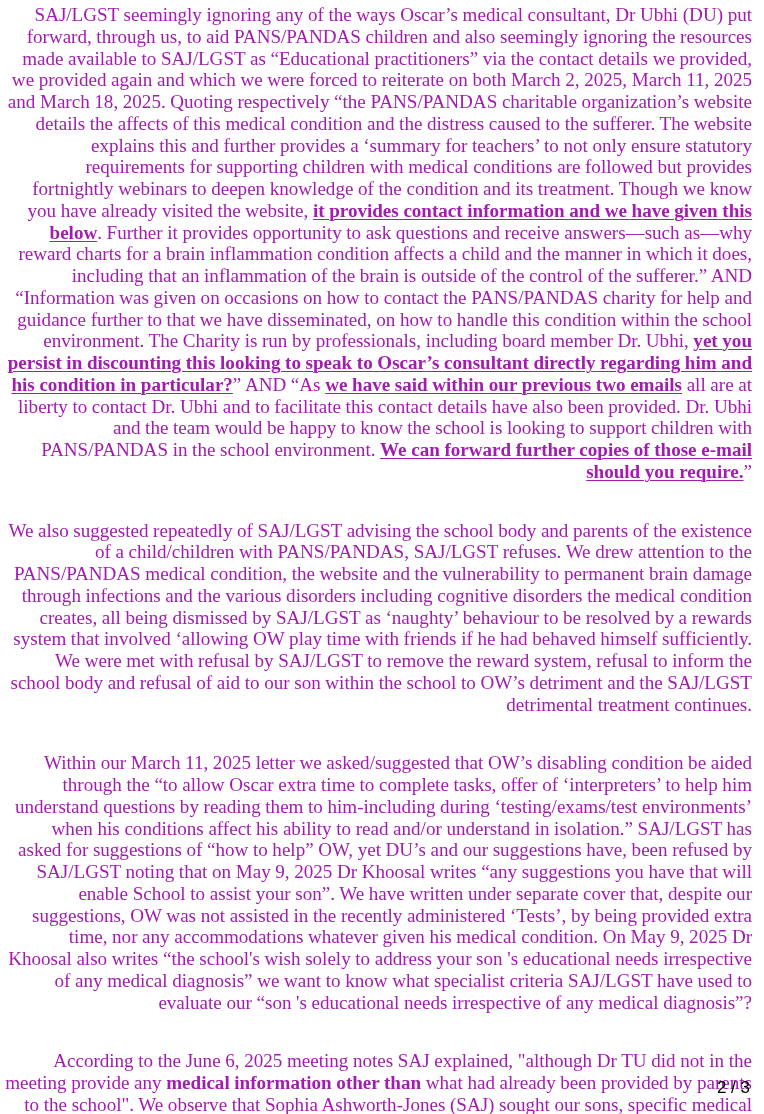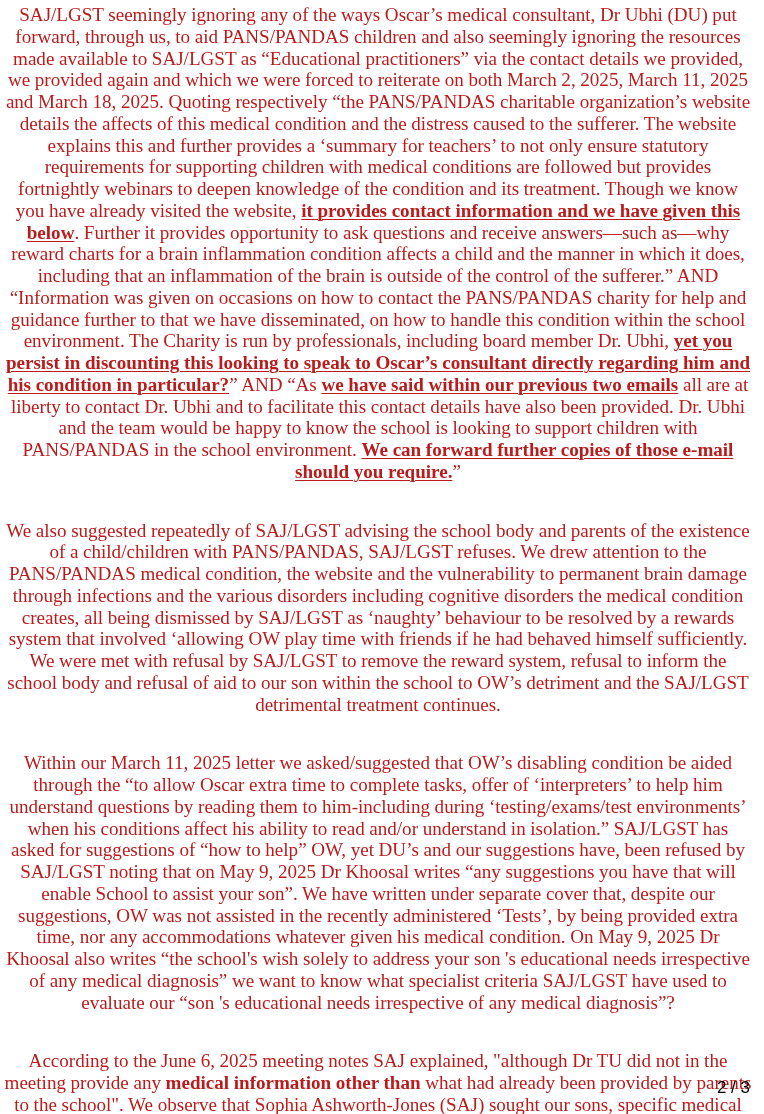--- a/index.html
+++ b/index.html
@@ -25,24 +25,24 @@
     box-sizing: border-box;
     padding: 4px 12px 0 4px;
   }
   .doc-body {
     width: 748px;
   }
   p.para {
     margin: 0;
     font-size: 19.1px;
     line-height: 21.75px;
-    text-align: center;
+    text-align: right;
     letter-spacing: -0.02px;
     word-spacing: -0.1px;
-    color: #b91c1c;
+    color: #a21caf;
   }
   p.para + p.para {
     margin-top: 37px;
   }
   .bu {
     font-weight: bold;
     text-decoration: underline;
     text-underline-offset: 1.5px;
     text-decoration-thickness: 1.4px;
   }

